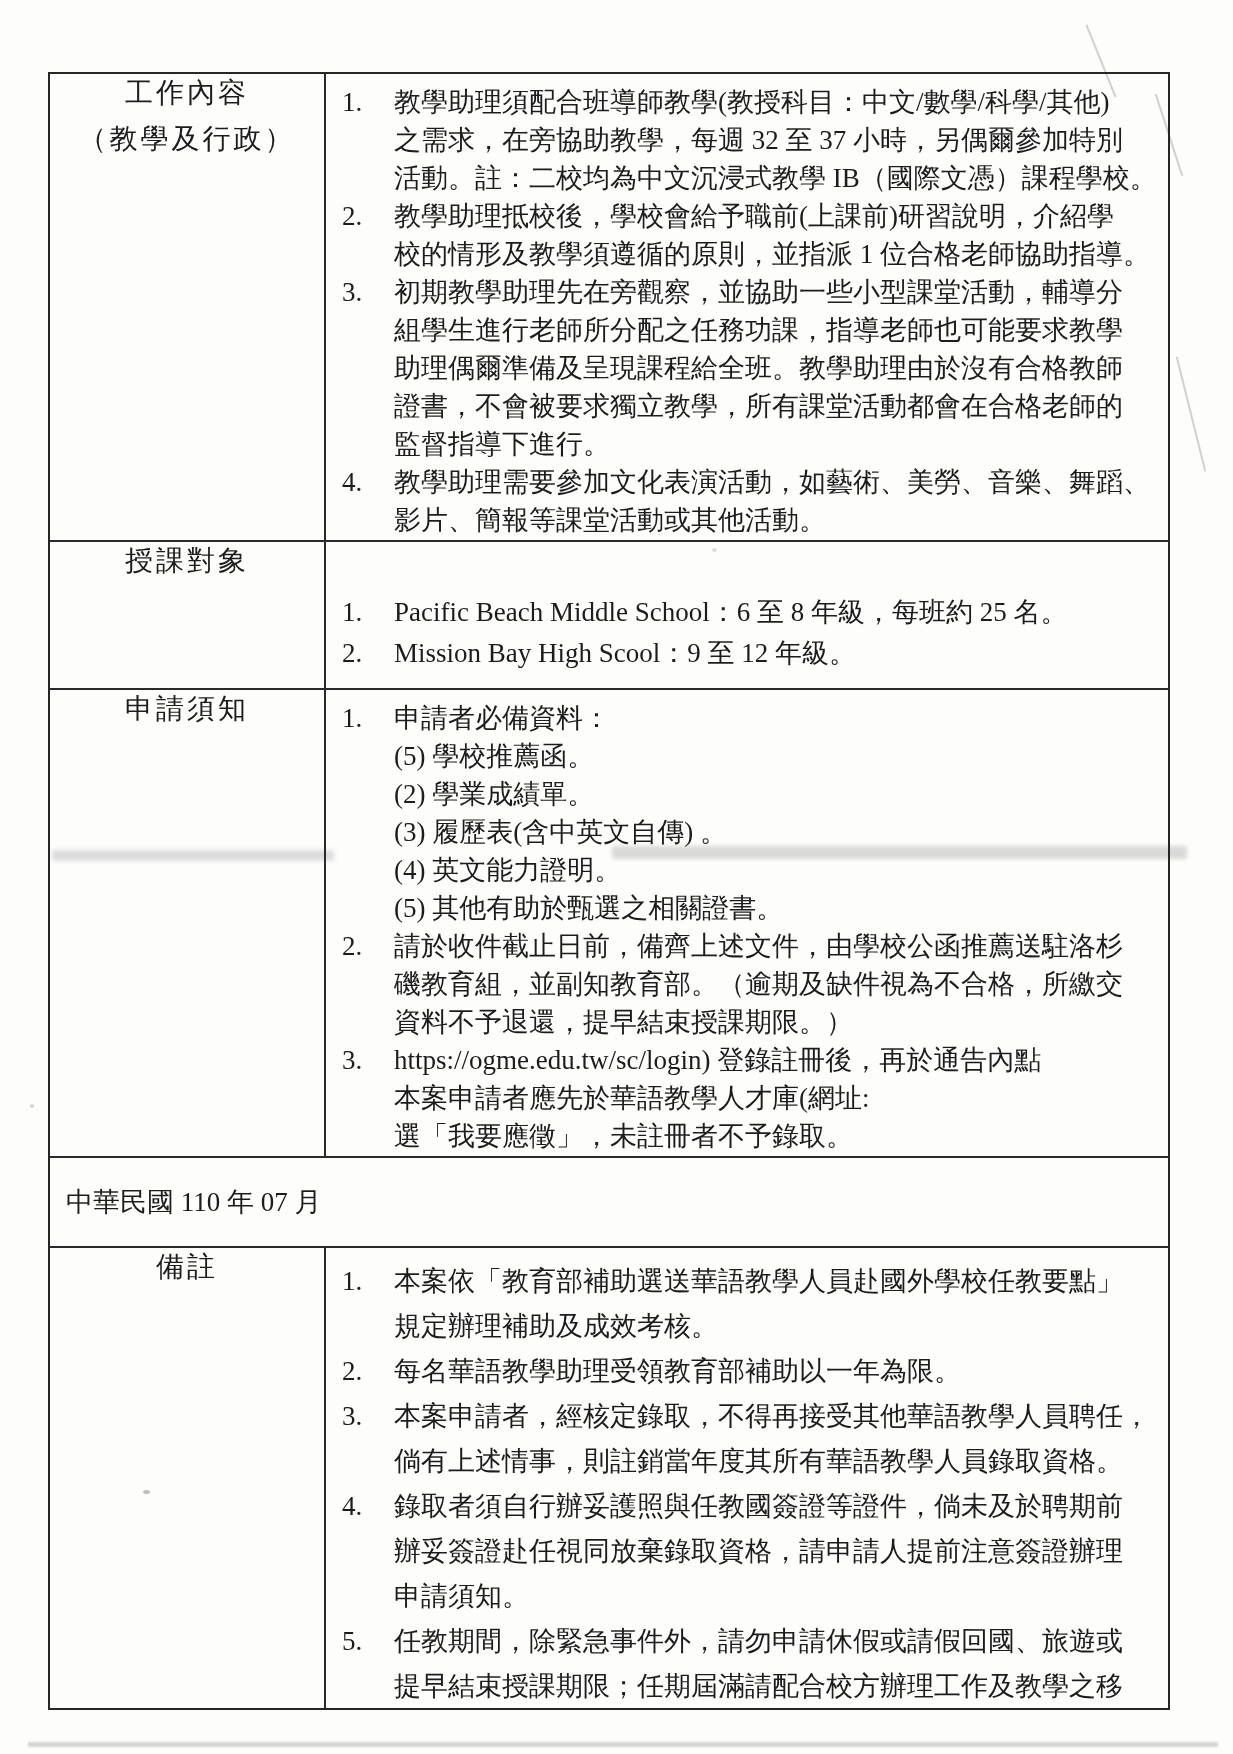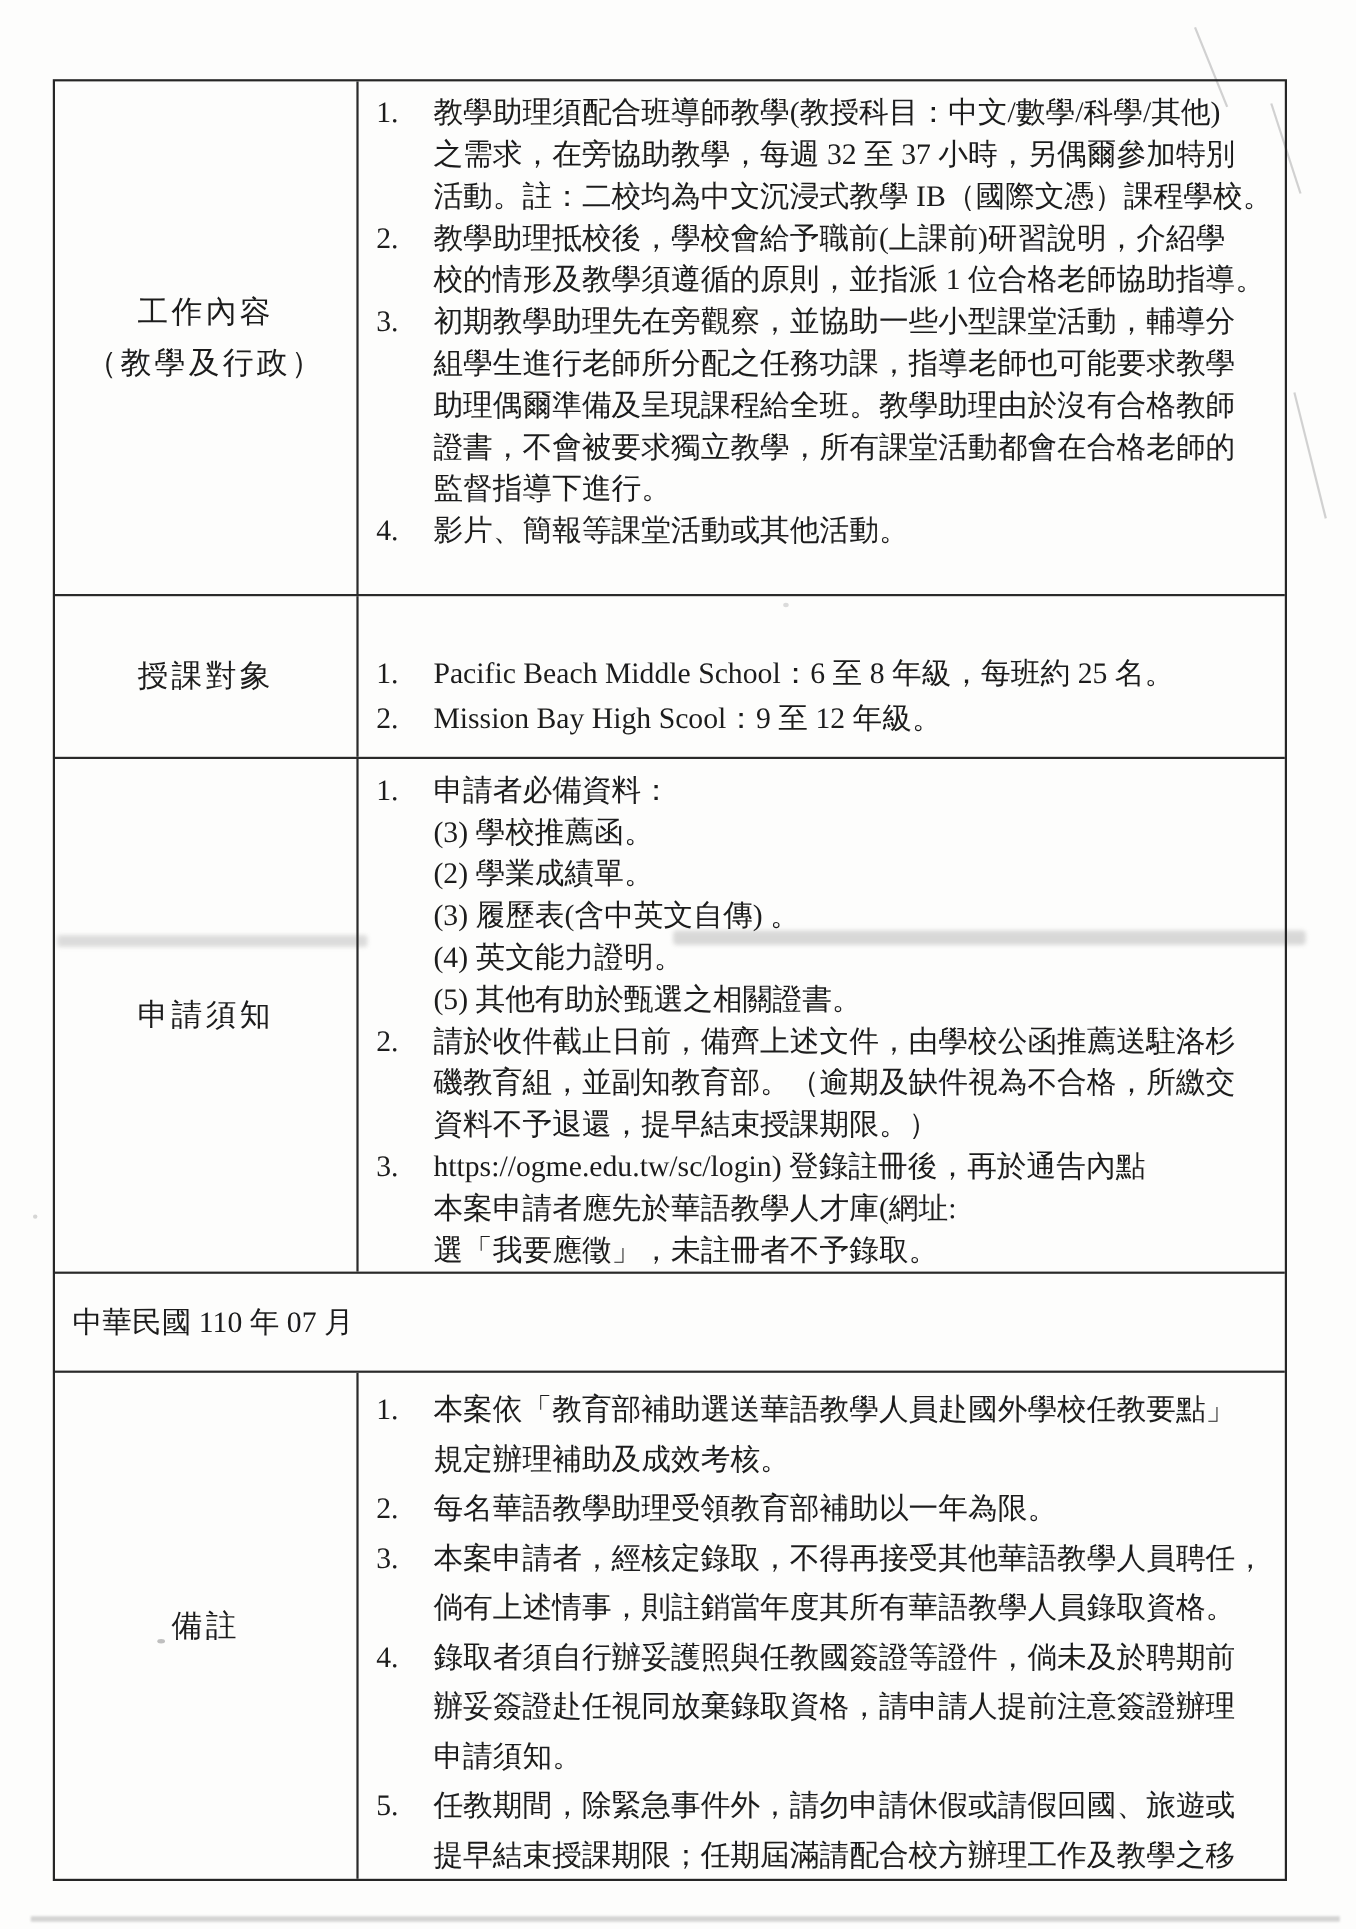--- a/index.html
+++ b/index.html
@@ -25,21 +25,21 @@
     display: grid;
     grid-template-columns: 276px 1fr;
     border-bottom: 2px solid #2a2a2a;
   }
   .trow:last-child { border-bottom: none; }
   .tlabel {
     border-right: 2px solid #2a2a2a;
     display: flex;
     flex-direction: column;
     align-items: center;
-    justify-content: center;
+    justify-content: flex-start;
     font-size: 28px;
     letter-spacing: 3px;
     gap: 8px;
   }
   .tcontent {
     padding-left: 16px;
     padding-right: 4px;
     font-size: 27px;
     overflow: hidden;
   }
@@ -136,20 +136,21 @@
             <div class="tline">初期教學助理先在旁觀察，並協助一些小型課堂活動，輔導分</div>
             <div class="tline">組學生進行老師所分配之任務功課，指導老師也可能要求教學</div>
             <div class="tline">助理偶爾準備及呈現課程給全班。教學助理由於沒有合格教師</div>
             <div class="tline">證書，不會被要求獨立教學，所有課堂活動都會在合格老師的</div>
             <div class="tline">監督指導下進行。</div>
           </div>
         </div>
         <div class="item">
           <span class="num">4.</span>
           <div class="itext">
+            <div class="tline">教學助理需要參加文化表演活動，如藝術、美勞、音樂、舞蹈、</div>
             <div class="tline">影片、簡報等課堂活動或其他活動。</div>
           </div>
         </div>
       </div>
     </div>
     <div class="trow row-1">
       <div class="tlabel">
         <div class="labline">授課對象</div>
       </div>
       <div class="tcontent">
@@ -169,21 +170,21 @@
     </div>
     <div class="trow row-2">
       <div class="tlabel">
         <div class="labline">申請須知</div>
       </div>
       <div class="tcontent">
         <div class="item">
           <span class="num">1.</span>
           <div class="itext">
             <div class="tline">申請者必備資料：</div>
-            <div class="tline">(3) 學校推薦函。</div>
+            <div class="tline">(5) 學校推薦函。</div>
             <div class="tline">(2) 學業成績單。</div>
             <div class="tline">(3) 履歷表(含中英文自傳) 。</div>
             <div class="tline">(4) 英文能力證明。</div>
             <div class="tline">(5) 其他有助於甄選之相關證書。</div>
           </div>
         </div>
         <div class="item">
           <span class="num">2.</span>
           <div class="itext">
             <div class="tline">請於收件截止日前，備齊上述文件，由學校公函推薦送駐洛杉</div>

